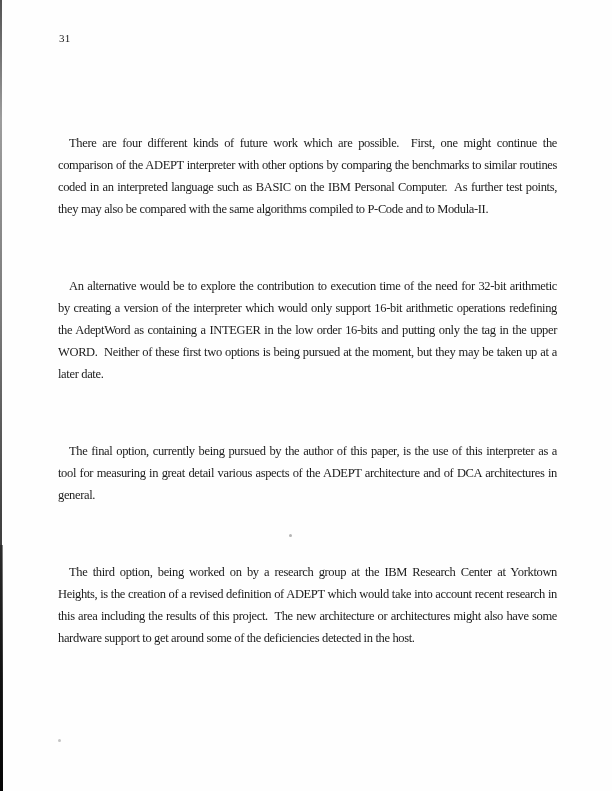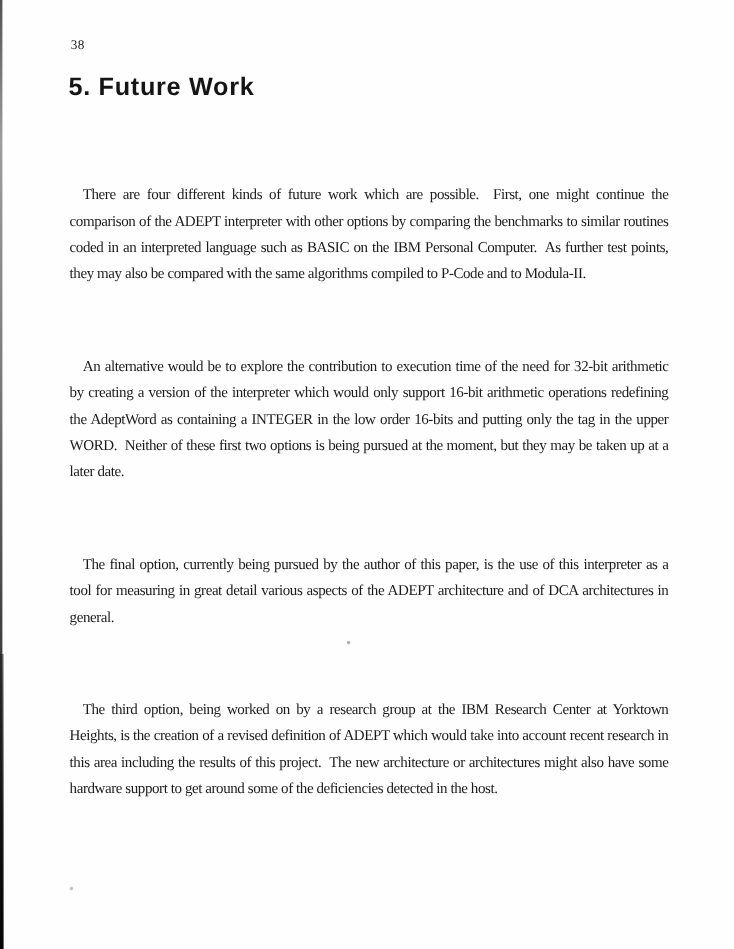--- a/index.html
+++ b/index.html
@@ -51,21 +51,21 @@
   .section-heading {
     position: absolute; left: 57px; top: 61px;
     margin: 0;
     font-family: "Liberation Sans", sans-serif;
     font-weight: bold;
     font-size: 21px;
     letter-spacing: 0.6px;
     color: #151515;
   }
   .body-text {
-    position: absolute; left: 58px; top: 107px;
+    position: absolute; left: 58px; top: 88px;
     width: 499px;
     font-size: 12.5px;
     letter-spacing: -0.35px;
     line-height: 22px;
     text-align: justify;
     white-space: pre-wrap;
   }
   .body-text p {
     margin: 0 0 11px 0;
     text-indent: 11px;
@@ -74,23 +74,22 @@
 </head>
 <body>
 
 <div class="page">
 
   <div class="scan-edge-left"></div>
   <div class="scan-edge-left-thick"></div>
   <div class="scan-speck-1"></div>
   <div class="scan-speck-2"></div>
 
-  <div class="page-number">38</div>
+  <div class="page-number">31</div>
 
-  <h1 class="section-heading">5. Future Work</h1>
 
   <div class="body-text">
     <p>There are four different kinds of future work which are possible.  First, one might continue the comparison of the ADEPT interpreter with other options by comparing the benchmarks to similar routines coded in an interpreted language such as BASIC on the IBM Personal Computer.  As further test points, they may also be compared with the same algorithms compiled to P-Code and to Modula-II.</p>
     <p>An alternative would be to explore the contribution to execution time of the need for 32-bit arithmetic by creating a version of the interpreter which would only support 16-bit arithmetic operations redefining the AdeptWord as containing a INTEGER in the low order 16-bits and putting only the tag in the upper WORD.  Neither of these first two options is being pursued at the moment, but they may be taken up at a later date.</p>
     <p>The final option, currently being pursued by the author of this paper, is the use of this interpreter as a tool for measuring in great detail various aspects of the ADEPT architecture and of DCA architectures in general.</p>
     <p>The third option, being worked on by a research group at the IBM Research Center at Yorktown Heights, is the creation of a revised definition of ADEPT which would take into account recent research in this area including the results of this project.  The new architecture or architectures might also have some hardware support to get around some of the deficiencies detected in the host.</p>
   </div>
 
 </div>
 

